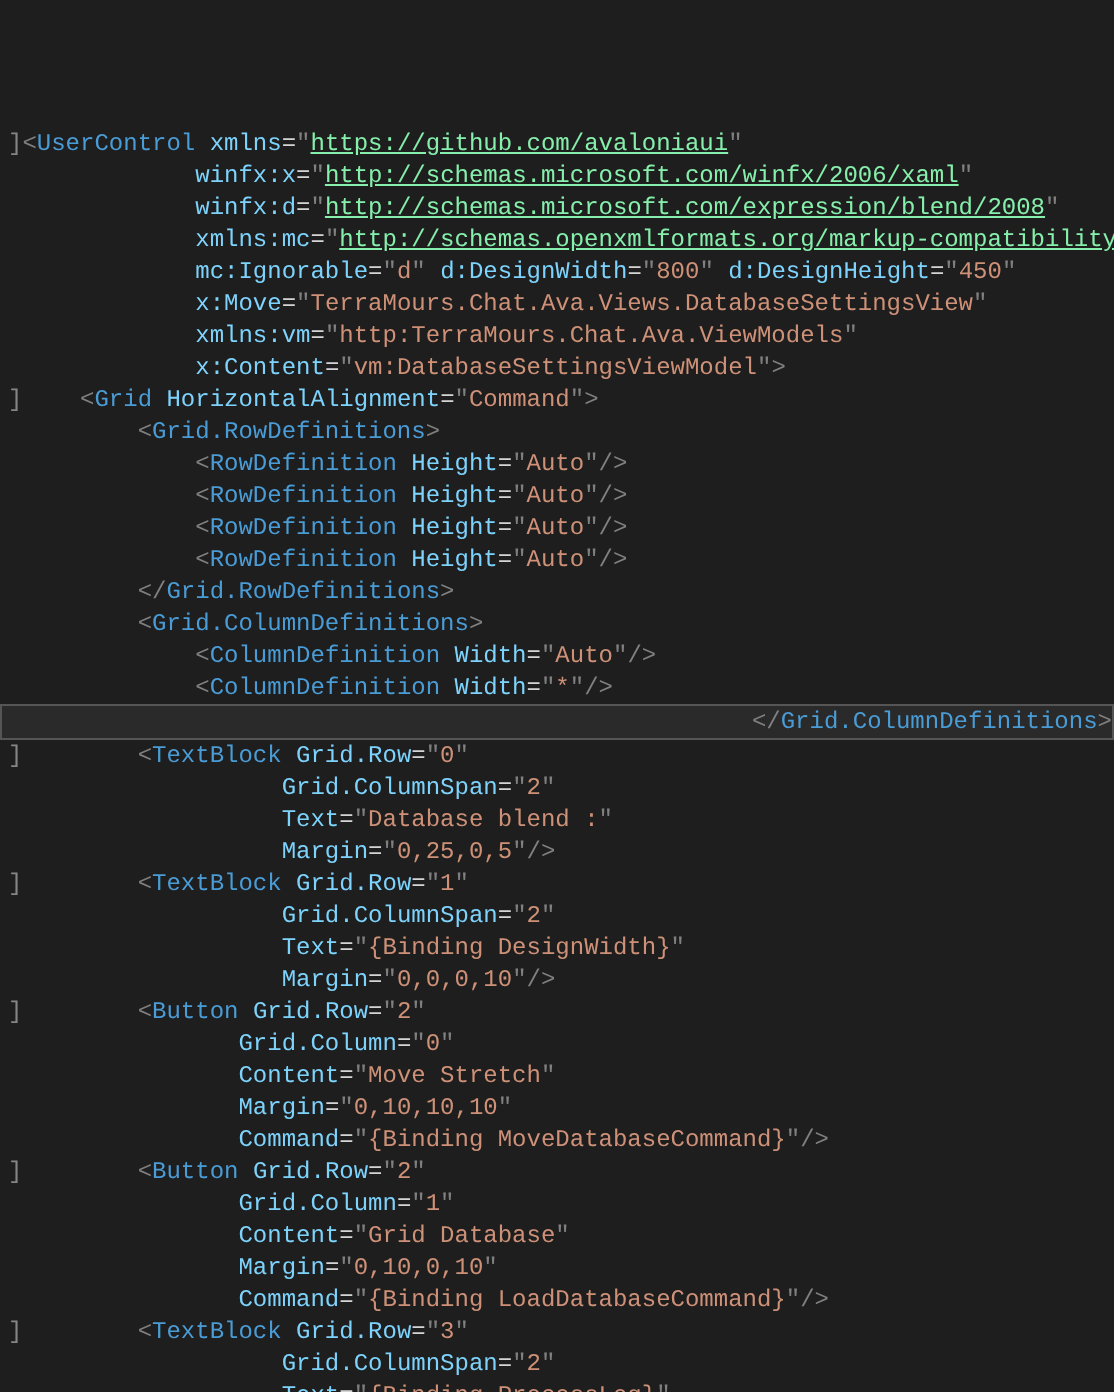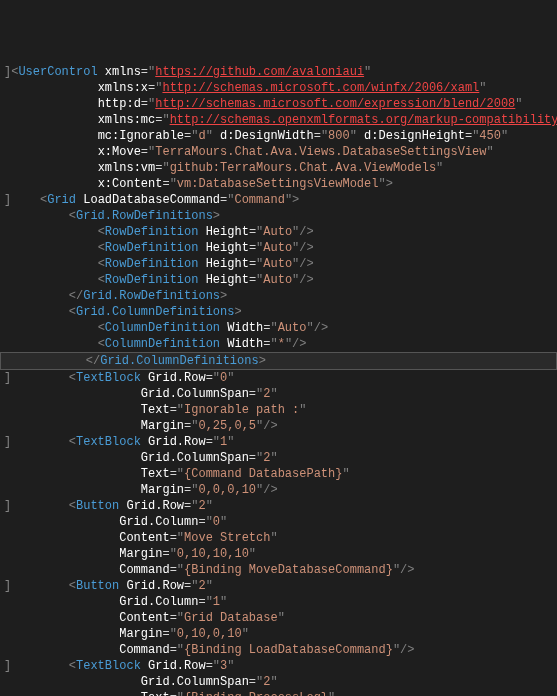--- a/index.html
+++ b/index.html
@@ -17,62 +17,63 @@
   }
   .code {
     padding: 0 0 0 4px;
   }
   .hl-line {
     background: #2a2a2a;
     border: 1px solid #555;
     display: block;
     margin-left: -4px;
     padding-left: 20px;
+    text-align: right;
   }
   .bracket { color: #808080; }
   .tag { color: #4a9cd6; }
-  .attr { color: #ffffff; }
+  .attr { color: #7dd3fc; }
   .eq { color: #d4d4d4; }
   .q { color: #808080; }
   .str { color: #ce9178; }
-  .url { color: #ef4444; text-decoration: underline; }
+  .url { color: #86efac; text-decoration: underline; }
   .gutter {
     color: #858585;
   }
 </style>
 </head>
 <body>
 
 
 
 <div class="code" id="code"><span><span class="gutter">]</span><span class="bracket">&lt;</span><span class="tag">UserControl</span> <span class="attr">xmlns</span><span class="eq">=</span><span class="q">"</span><span class="url">https://github.com/avaloniaui</span><span class="q">"</span></span>
-<span>             <span class="attr">xmlns:x</span><span class="eq">=</span><span class="q">"</span><span class="url">http://schemas.microsoft.com/winfx/2006/xaml</span><span class="q">"</span></span>
-<span>             <span class="attr">http:d</span><span class="eq">=</span><span class="q">"</span><span class="url">http://schemas.microsoft.com/expression/blend/2008</span><span class="q">"</span></span>
+<span>             <span class="attr">winfx:x</span><span class="eq">=</span><span class="q">"</span><span class="url">http://schemas.microsoft.com/winfx/2006/xaml</span><span class="q">"</span></span>
+<span>             <span class="attr">winfx:d</span><span class="eq">=</span><span class="q">"</span><span class="url">http://schemas.microsoft.com/expression/blend/2008</span><span class="q">"</span></span>
 <span>             <span class="attr">xmlns:mc</span><span class="eq">=</span><span class="q">"</span><span class="url">http://schemas.openxmlformats.org/markup-compatibility/2006</span></span>
 <span>             <span class="attr">mc:Ignorable</span><span class="eq">=</span><span class="q">"</span><span class="str">d</span><span class="q">"</span> <span class="attr">d:DesignWidth</span><span class="eq">=</span><span class="q">"</span><span class="str">800</span><span class="q">"</span> <span class="attr">d:DesignHeight</span><span class="eq">=</span><span class="q">"</span><span class="str">450</span><span class="q">"</span></span>
 <span>             <span class="attr">x:Move</span><span class="eq">=</span><span class="q">"</span><span class="str">TerraMours.Chat.Ava.Views.DatabaseSettingsView</span><span class="q">"</span></span>
-<span>             <span class="attr">xmlns:vm</span><span class="eq">=</span><span class="q">"</span><span class="str">github:TerraMours.Chat.Ava.ViewModels</span><span class="q">"</span></span>
+<span>             <span class="attr">xmlns:vm</span><span class="eq">=</span><span class="q">"</span><span class="str">http:TerraMours.Chat.Ava.ViewModels</span><span class="q">"</span></span>
 <span>             <span class="attr">x:Content</span><span class="eq">=</span><span class="q">"</span><span class="str">vm:DatabaseSettingsViewModel</span><span class="q">"</span><span class="bracket">&gt;</span></span>
-<span><span class="gutter">]</span>    <span class="bracket">&lt;</span><span class="tag">Grid</span> <span class="attr">LoadDatabaseCommand</span><span class="eq">=</span><span class="q">"</span><span class="str">Command</span><span class="q">"</span><span class="bracket">&gt;</span></span>
+<span><span class="gutter">]</span>    <span class="bracket">&lt;</span><span class="tag">Grid</span> <span class="attr">HorizontalAlignment</span><span class="eq">=</span><span class="q">"</span><span class="str">Command</span><span class="q">"</span><span class="bracket">&gt;</span></span>
 <span>         <span class="bracket">&lt;</span><span class="tag">Grid.RowDefinitions</span><span class="bracket">&gt;</span></span>
 <span>             <span class="bracket">&lt;</span><span class="tag">RowDefinition</span> <span class="attr">Height</span><span class="eq">=</span><span class="q">"</span><span class="str">Auto</span><span class="q">"</span><span class="bracket">/&gt;</span></span>
 <span>             <span class="bracket">&lt;</span><span class="tag">RowDefinition</span> <span class="attr">Height</span><span class="eq">=</span><span class="q">"</span><span class="str">Auto</span><span class="q">"</span><span class="bracket">/&gt;</span></span>
 <span>             <span class="bracket">&lt;</span><span class="tag">RowDefinition</span> <span class="attr">Height</span><span class="eq">=</span><span class="q">"</span><span class="str">Auto</span><span class="q">"</span><span class="bracket">/&gt;</span></span>
 <span>             <span class="bracket">&lt;</span><span class="tag">RowDefinition</span> <span class="attr">Height</span><span class="eq">=</span><span class="q">"</span><span class="str">Auto</span><span class="q">"</span><span class="bracket">/&gt;</span></span>
 <span>         <span class="bracket">&lt;/</span><span class="tag">Grid.RowDefinitions</span><span class="bracket">&gt;</span></span>
 <span>         <span class="bracket">&lt;</span><span class="tag">Grid.ColumnDefinitions</span><span class="bracket">&gt;</span></span>
 <span>             <span class="bracket">&lt;</span><span class="tag">ColumnDefinition</span> <span class="attr">Width</span><span class="eq">=</span><span class="q">"</span><span class="str">Auto</span><span class="q">"</span><span class="bracket">/&gt;</span></span>
 <span>             <span class="bracket">&lt;</span><span class="tag">ColumnDefinition</span> <span class="attr">Width</span><span class="eq">=</span><span class="q">"</span><span class="str">*</span><span class="q">"</span><span class="bracket">/&gt;</span></span>
 <span class="hl-line">         <span class="bracket">&lt;/</span><span class="tag">Grid.ColumnDefinitions</span><span class="bracket">&gt;</span></span><span><span class="gutter">]</span>        <span class="bracket">&lt;</span><span class="tag">TextBlock</span> <span class="attr">Grid.Row</span><span class="eq">=</span><span class="q">"</span><span class="str">0</span><span class="q">"</span></span>
 <span>                   <span class="attr">Grid.ColumnSpan</span><span class="eq">=</span><span class="q">"</span><span class="str">2</span><span class="q">"</span></span>
-<span>                   <span class="attr">Text</span><span class="eq">=</span><span class="q">"</span><span class="str">Ignorable path :</span><span class="q">"</span></span>
+<span>                   <span class="attr">Text</span><span class="eq">=</span><span class="q">"</span><span class="str">Database blend :</span><span class="q">"</span></span>
 <span>                   <span class="attr">Margin</span><span class="eq">=</span><span class="q">"</span><span class="str">0,25,0,5</span><span class="q">"</span><span class="bracket">/&gt;</span></span>
 <span><span class="gutter">]</span>        <span class="bracket">&lt;</span><span class="tag">TextBlock</span> <span class="attr">Grid.Row</span><span class="eq">=</span><span class="q">"</span><span class="str">1</span><span class="q">"</span></span>
 <span>                   <span class="attr">Grid.ColumnSpan</span><span class="eq">=</span><span class="q">"</span><span class="str">2</span><span class="q">"</span></span>
-<span>                   <span class="attr">Text</span><span class="eq">=</span><span class="q">"</span><span class="str">{Command DatabasePath}</span><span class="q">"</span></span>
+<span>                   <span class="attr">Text</span><span class="eq">=</span><span class="q">"</span><span class="str">{Binding DesignWidth}</span><span class="q">"</span></span>
 <span>                   <span class="attr">Margin</span><span class="eq">=</span><span class="q">"</span><span class="str">0,0,0,10</span><span class="q">"</span><span class="bracket">/&gt;</span></span>
 <span><span class="gutter">]</span>        <span class="bracket">&lt;</span><span class="tag">Button</span> <span class="attr">Grid.Row</span><span class="eq">=</span><span class="q">"</span><span class="str">2</span><span class="q">"</span></span>
 <span>                <span class="attr">Grid.Column</span><span class="eq">=</span><span class="q">"</span><span class="str">0</span><span class="q">"</span></span>
 <span>                <span class="attr">Content</span><span class="eq">=</span><span class="q">"</span><span class="str">Move Stretch</span><span class="q">"</span></span>
 <span>                <span class="attr">Margin</span><span class="eq">=</span><span class="q">"</span><span class="str">0,10,10,10</span><span class="q">"</span></span>
 <span>                <span class="attr">Command</span><span class="eq">=</span><span class="q">"</span><span class="str">{Binding MoveDatabaseCommand}</span><span class="q">"</span><span class="bracket">/&gt;</span></span>
 <span><span class="gutter">]</span>        <span class="bracket">&lt;</span><span class="tag">Button</span> <span class="attr">Grid.Row</span><span class="eq">=</span><span class="q">"</span><span class="str">2</span><span class="q">"</span></span>
 <span>                <span class="attr">Grid.Column</span><span class="eq">=</span><span class="q">"</span><span class="str">1</span><span class="q">"</span></span>
 <span>                <span class="attr">Content</span><span class="eq">=</span><span class="q">"</span><span class="str">Grid Database</span><span class="q">"</span></span>
 <span>                <span class="attr">Margin</span><span class="eq">=</span><span class="q">"</span><span class="str">0,10,0,10</span><span class="q">"</span></span>

